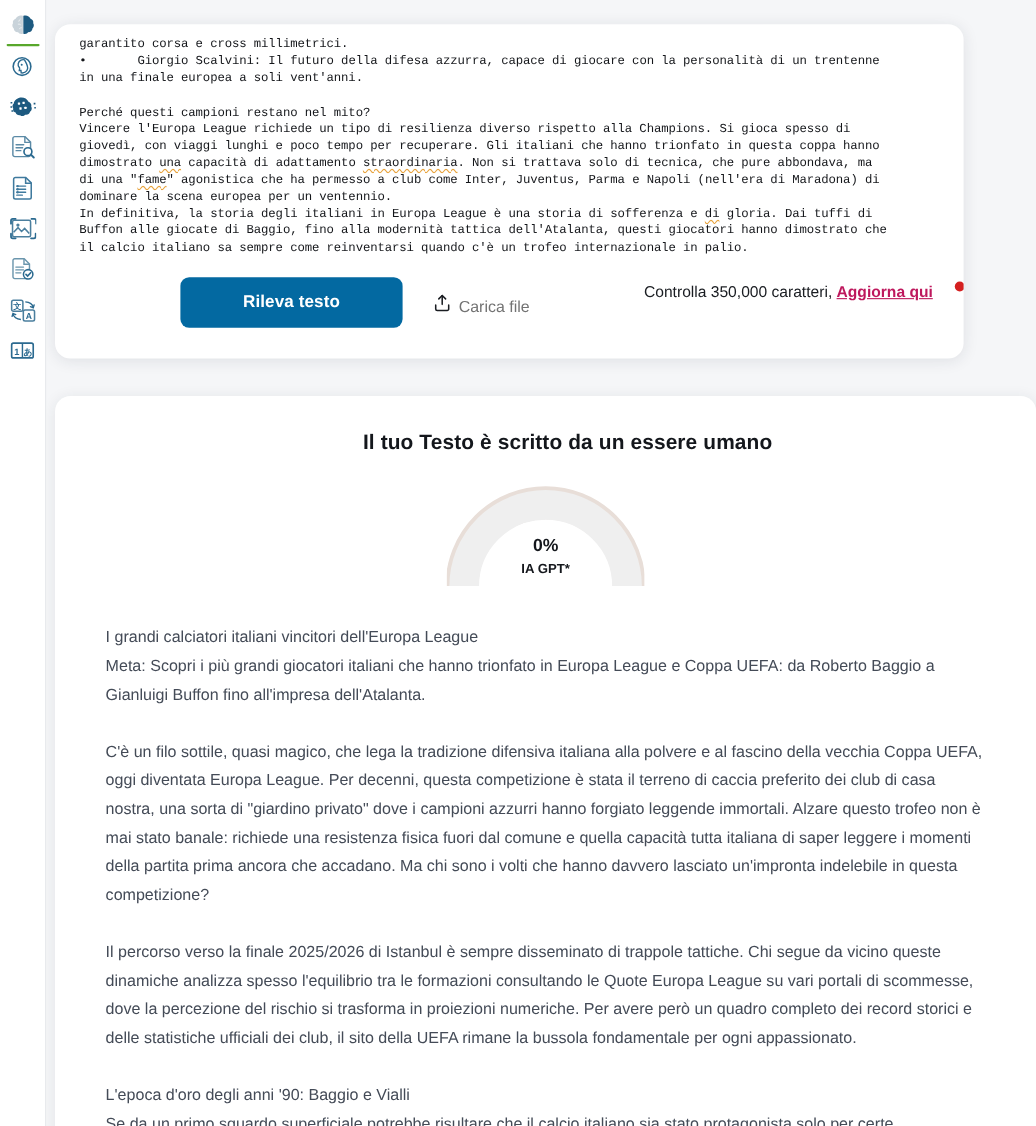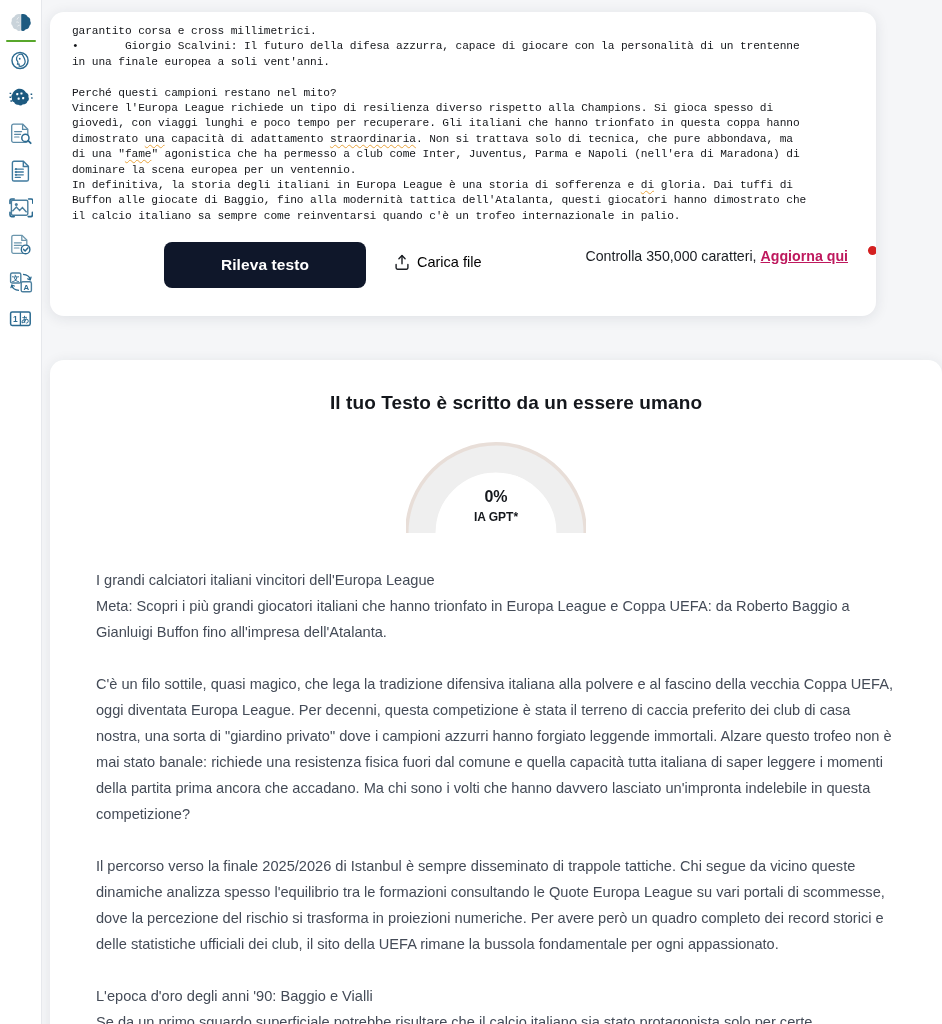--- a/index.html
+++ b/index.html
@@ -56,21 +56,21 @@
     position: absolute;
     left: 42px; top: 0;
     width: 900px;
     height: 1024px;
   }
 
   
   #editor-card {
     position: absolute;
     left: 8px;
-    top: 12px;
+    top: 22px;
     width: 826px;
     height: 304px;
     background: #ffffff;
     border-radius: 14px;
     box-shadow: 0 2px 14px rgba(30,40,60,0.10);
     overflow: hidden;
   }
 
   #editor-text {
     position: absolute;
@@ -110,39 +110,39 @@
     bottom: 0;
     width: 100%;
     height: 72px;
   }
   #detect-button {
     position: absolute;
     left: 114px;
     top: -2px;
     width: 202px;
     height: 46px;
-    background: #0f172a;
+    background: #0369a1;
     color: #ffffff;
     border: none;
     border-radius: 8px;
     font-family: "Liberation Sans", sans-serif;
     font-size: 15.5px;
     font-weight: bold;
     cursor: pointer;
     letter-spacing: 0.1px;
   }
   #upload-button {
     position: absolute;
     left: 344px;
     top: 10px;
     height: 24px;
     display: flex;
-    align-items: flex-start;
+    align-items: flex-end;
     gap: 7px;
-    color: #000000;
+    color: #737373;
     font-size: 14.5px;
     cursor: pointer;
     background: none;
     border: none;
     font-family: "Liberation Sans", sans-serif;
   }
   #char-info {
     position: absolute;
     right: 28px;
     top: 2px;

